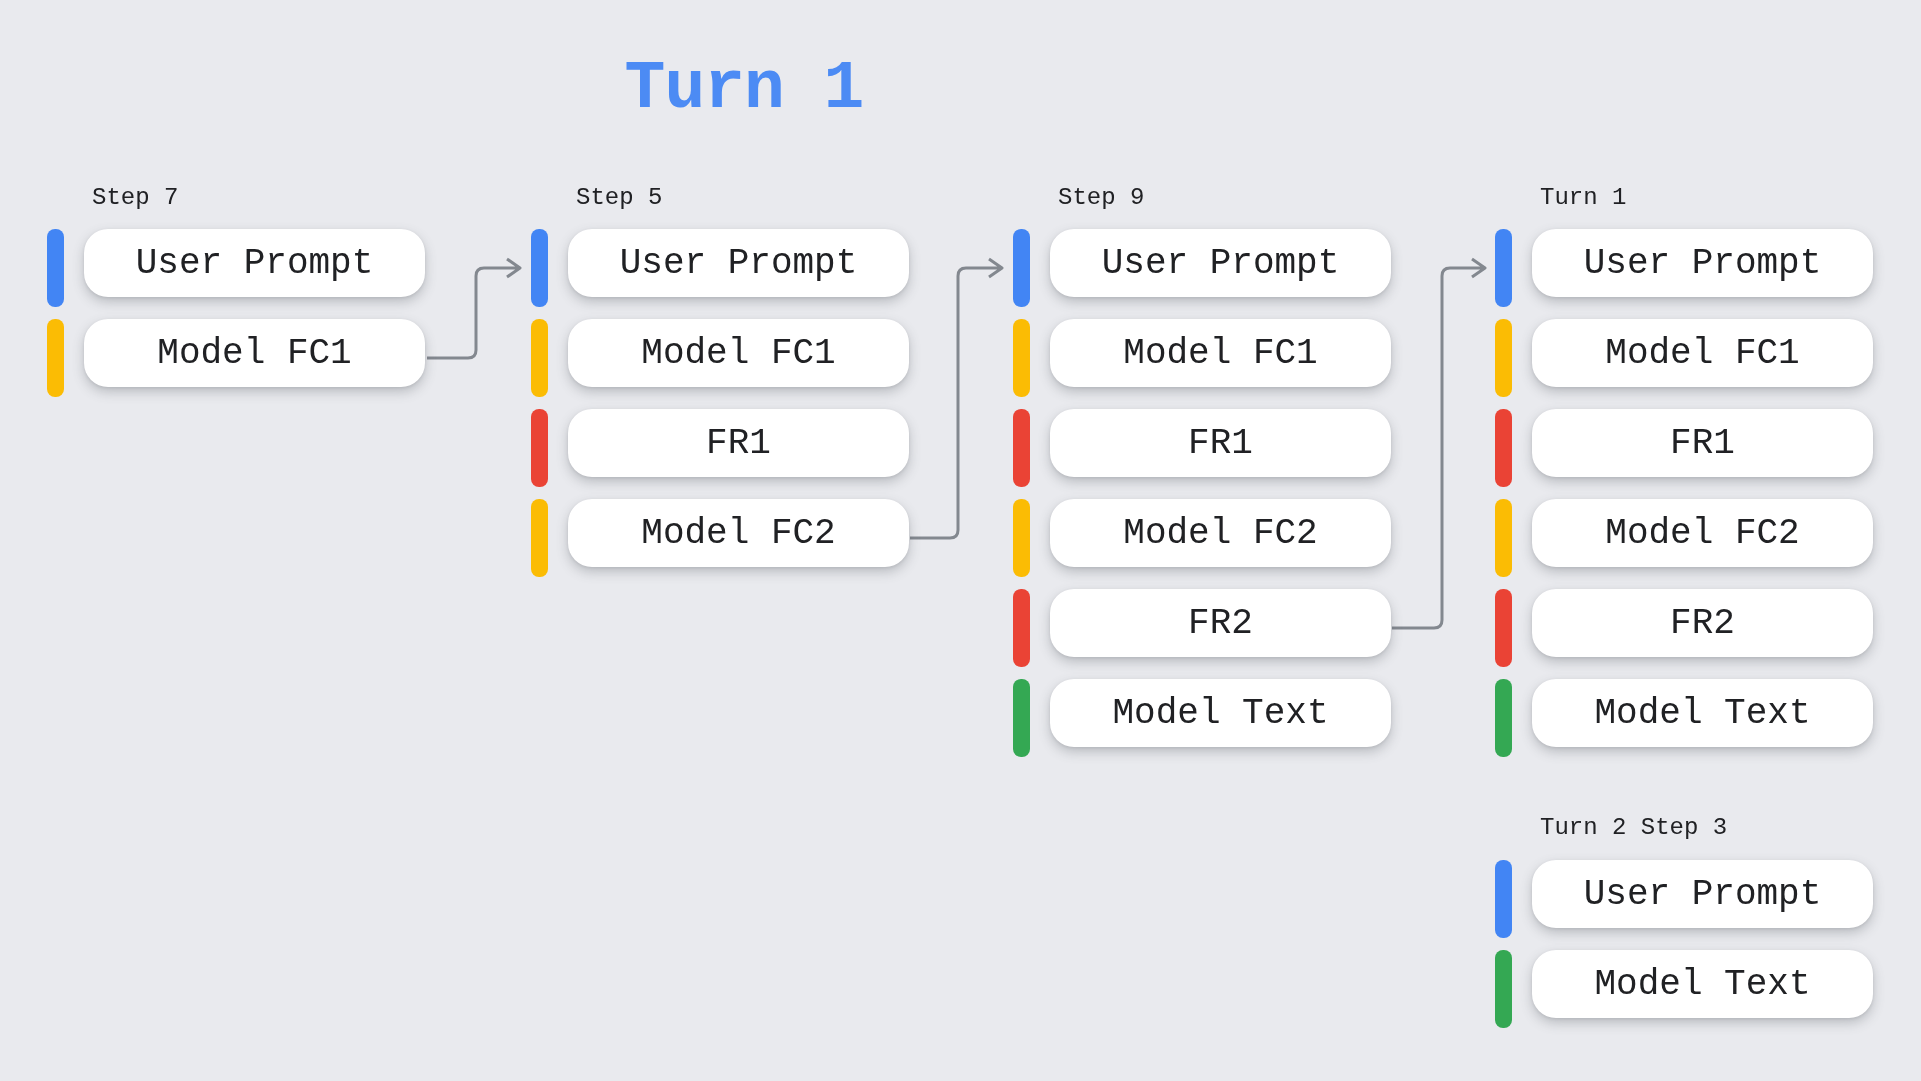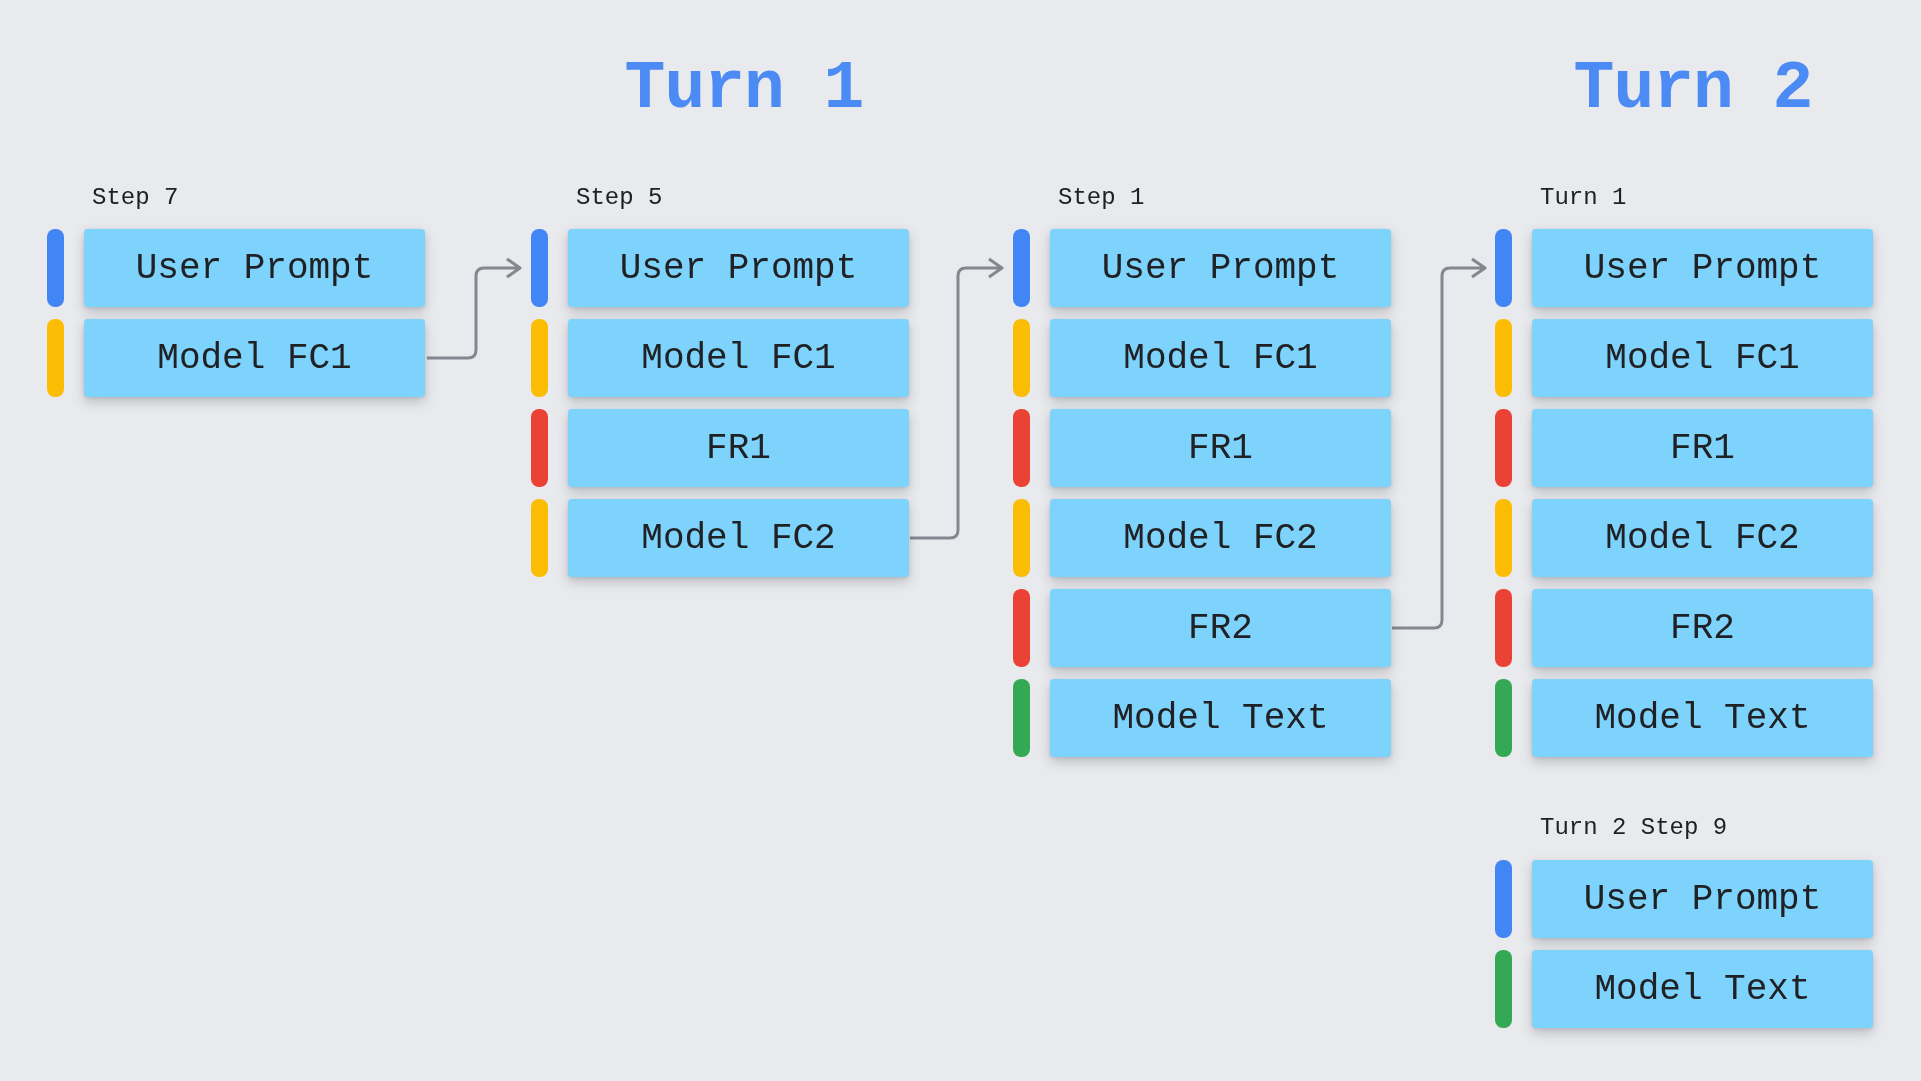--- a/index.html
+++ b/index.html
@@ -50,43 +50,42 @@
   }
   .color-bar {
     position: absolute;
     width: 17px;
     height: 78px;
     border-radius: 8px;
   }
   .message-box {
     position: absolute;
     width: 341px;
-    height: 78px;
-    background: #7dd3fc;
-    border-radius: 4px;
+    height: 68px;
+    background: #ffffff;
+    border-radius: 24px;
     box-shadow: 0 5px 12px rgba(80, 86, 92, 0.30), 0 1px 3px rgba(80, 86, 92, 0.12);
     display: flex;
     align-items: center;
     justify-content: center;
   }
   .message-label {
     font-size: 36px;
     font-weight: 400;
     color: #202124;
     white-space: nowrap;
   }
 </style>
 </head>
 <body>
 
 <div class="canvas">
 
   <div class="turn-header" id="turn1-header" style="color: rgb(76, 139, 244);">Turn 1</div>
 
-  <div class="turn-header" id="turn2-header" style="color: rgb(76, 139, 244);">Turn 2</div>
 
   <svg id="connectors" viewBox="0 0 1921 1081" xmlns="http://www.w3.org/2000/svg">
     <path class="conn" d="M427 358 H468 Q476 358 476 350 V276 Q476 268 484 268 H519 M507 259 L520 268 L507 277"></path>
     <path class="conn" d="M910 538 H950 Q958 538 958 530 V276 Q958 268 966 268 H1001 M989 259 L1002 268 L989 277"></path>
     <path class="conn" d="M1392 628 H1434 Q1442 628 1442 620 V276 Q1442 268 1450 268 H1484 M1472 259 L1485 268 L1472 277"></path>
   </svg>
 
   <div id="columns">
       <div class="col-label" style="left: 92px; top: 186px;">Step 7</div>
       <div class="color-bar" style="left: 47px; top: 229px; background: rgb(66, 133, 244);"></div>
@@ -107,21 +106,21 @@
         <span class="message-label">Model FC1</span>
       </div>
       <div class="color-bar" style="left: 531px; top: 409px; background: rgb(234, 67, 53);"></div>
       <div class="message-box" style="left: 568px; top: 409px;">
         <span class="message-label">FR1</span>
       </div>
       <div class="color-bar" style="left: 531px; top: 499px; background: rgb(251, 188, 4);"></div>
       <div class="message-box" style="left: 568px; top: 499px;">
         <span class="message-label">Model FC2</span>
       </div>
-      <div class="col-label" style="left: 1058px; top: 186px;">Step 1</div>
+      <div class="col-label" style="left: 1058px; top: 186px;">Step 9</div>
       <div class="color-bar" style="left: 1013px; top: 229px; background: rgb(66, 133, 244);"></div>
       <div class="message-box" style="left: 1050px; top: 229px;">
         <span class="message-label">User Prompt</span>
       </div>
       <div class="color-bar" style="left: 1013px; top: 319px; background: rgb(251, 188, 4);"></div>
       <div class="message-box" style="left: 1050px; top: 319px;">
         <span class="message-label">Model FC1</span>
       </div>
       <div class="color-bar" style="left: 1013px; top: 409px; background: rgb(234, 67, 53);"></div>
       <div class="message-box" style="left: 1050px; top: 409px;">
@@ -157,21 +156,21 @@
         <span class="message-label">Model FC2</span>
       </div>
       <div class="color-bar" style="left: 1495px; top: 589px; background: rgb(234, 67, 53);"></div>
       <div class="message-box" style="left: 1532px; top: 589px;">
         <span class="message-label">FR2</span>
       </div>
       <div class="color-bar" style="left: 1495px; top: 679px; background: rgb(52, 168, 83);"></div>
       <div class="message-box" style="left: 1532px; top: 679px;">
         <span class="message-label">Model Text</span>
       </div>
-      <div class="col-label" style="left: 1540px; top: 816px;">Turn 2 Step 9</div>
+      <div class="col-label" style="left: 1540px; top: 816px;">Turn 2 Step 3</div>
       <div class="color-bar" style="left: 1495px; top: 860px; background: rgb(66, 133, 244);"></div>
       <div class="message-box" style="left: 1532px; top: 860px;">
         <span class="message-label">User Prompt</span>
       </div>
       <div class="color-bar" style="left: 1495px; top: 950px; background: rgb(52, 168, 83);"></div>
       <div class="message-box" style="left: 1532px; top: 950px;">
         <span class="message-label">Model Text</span>
       </div>
     </div>
 

